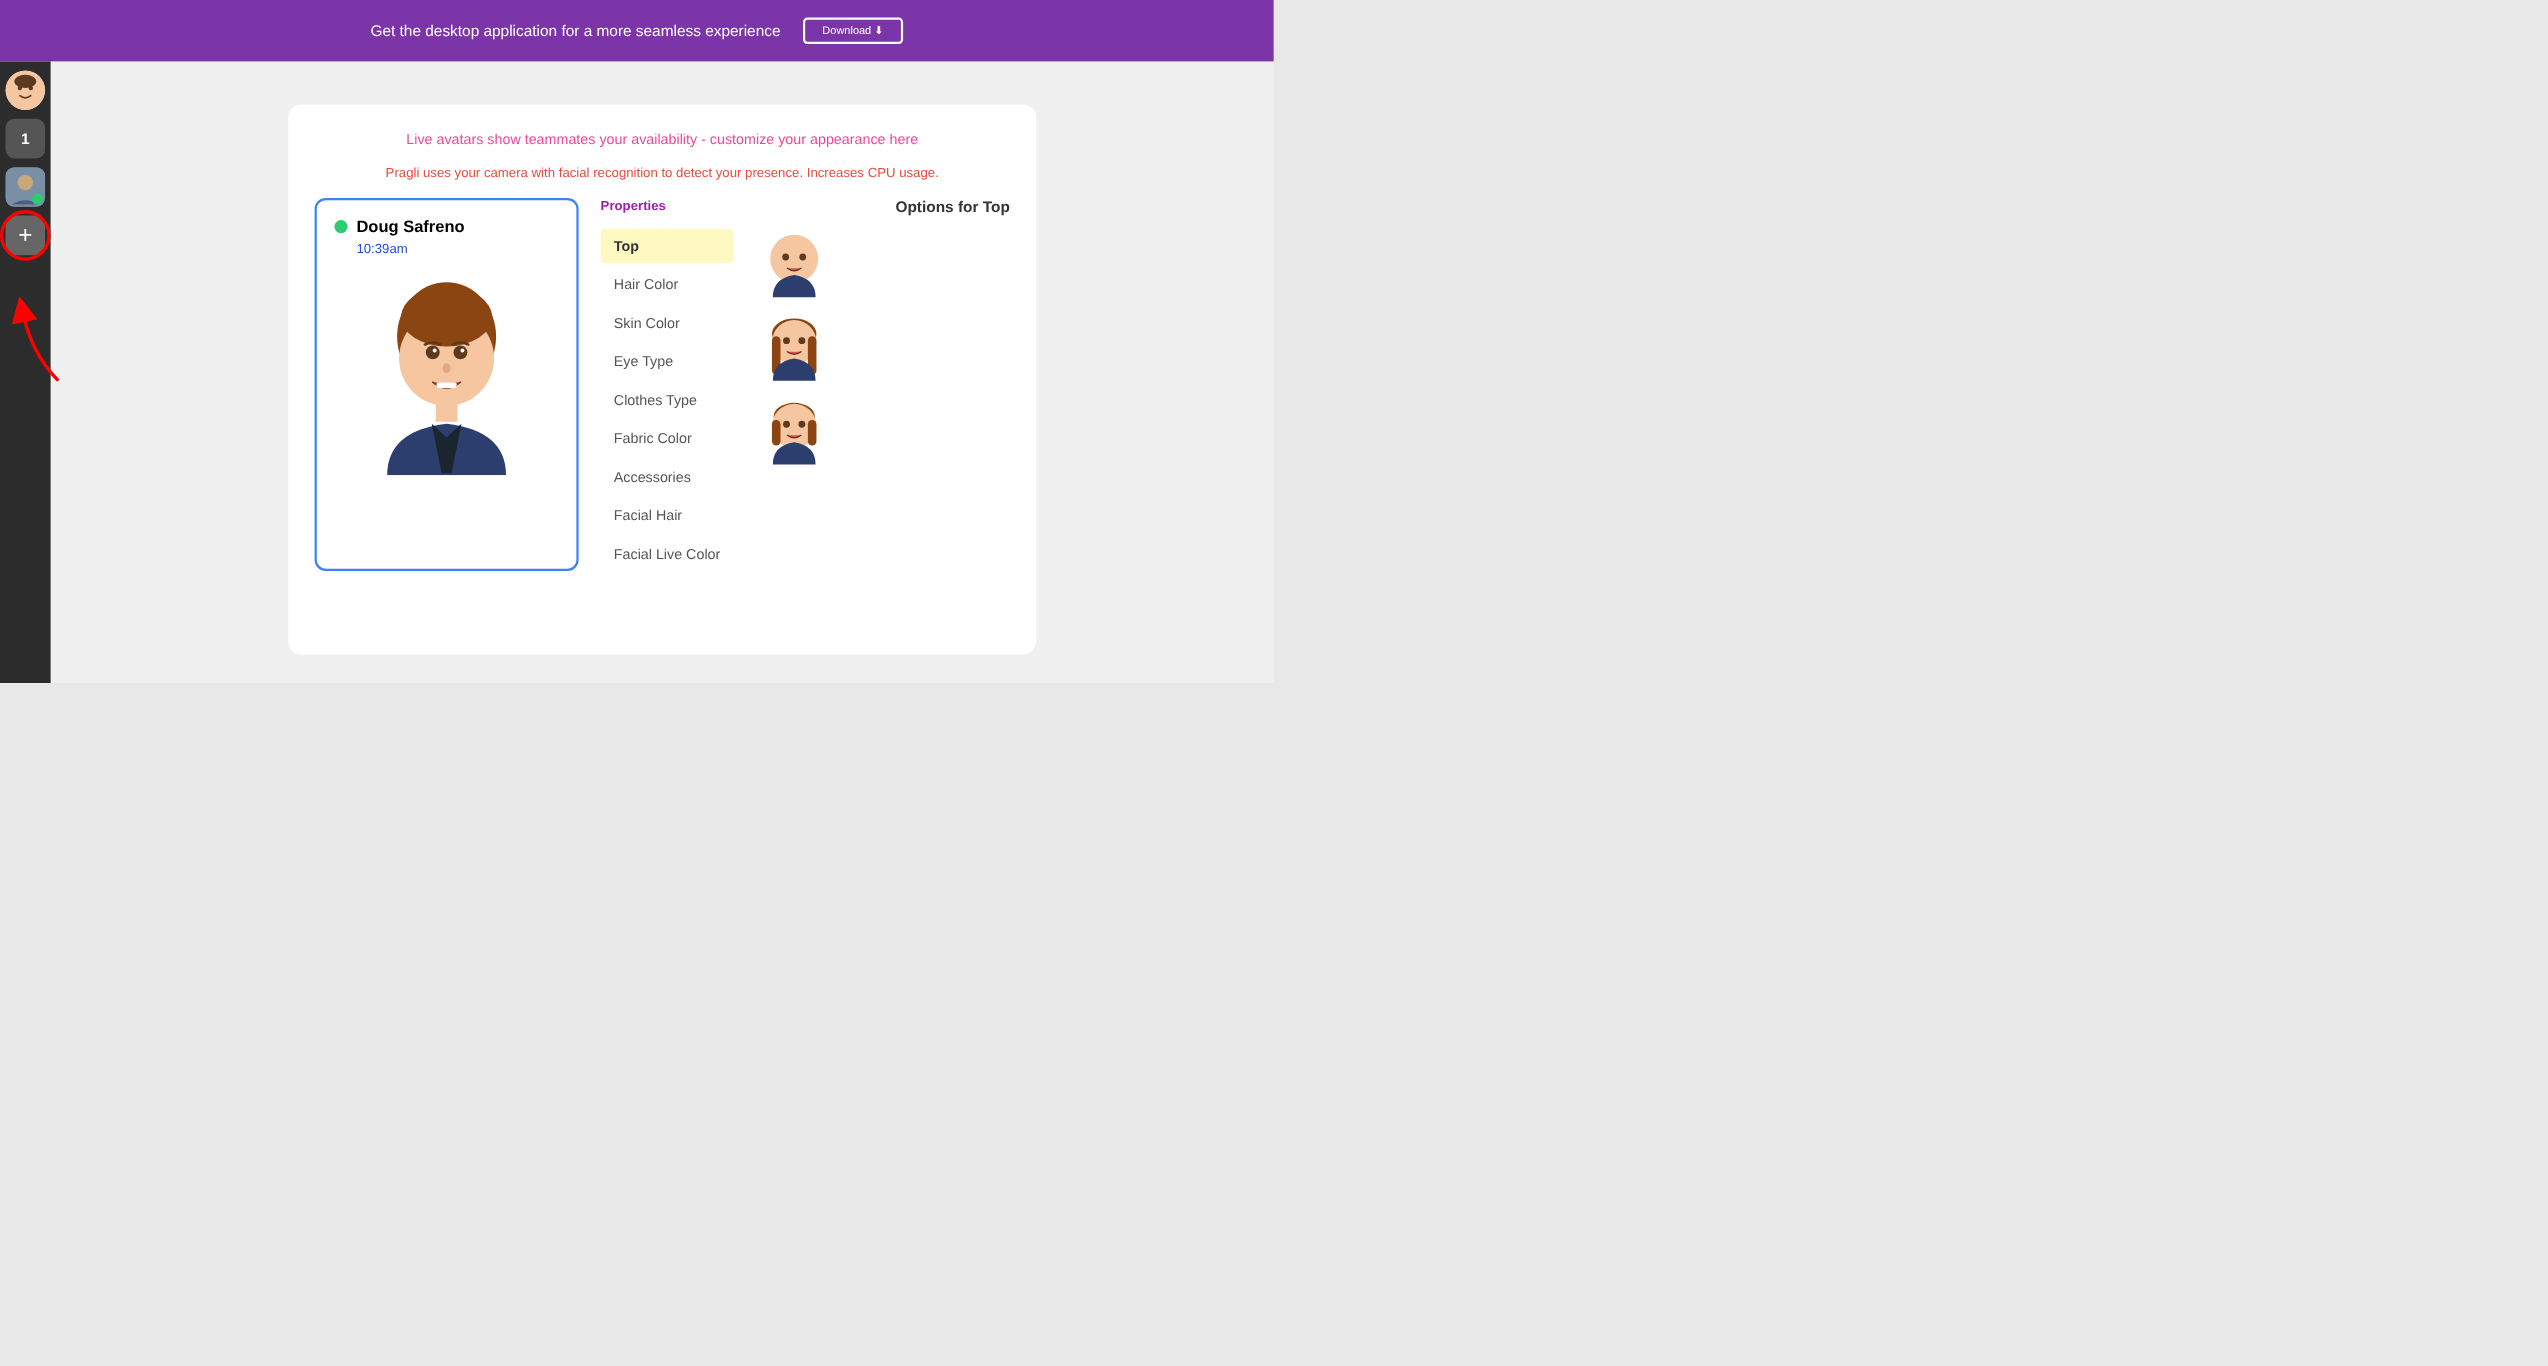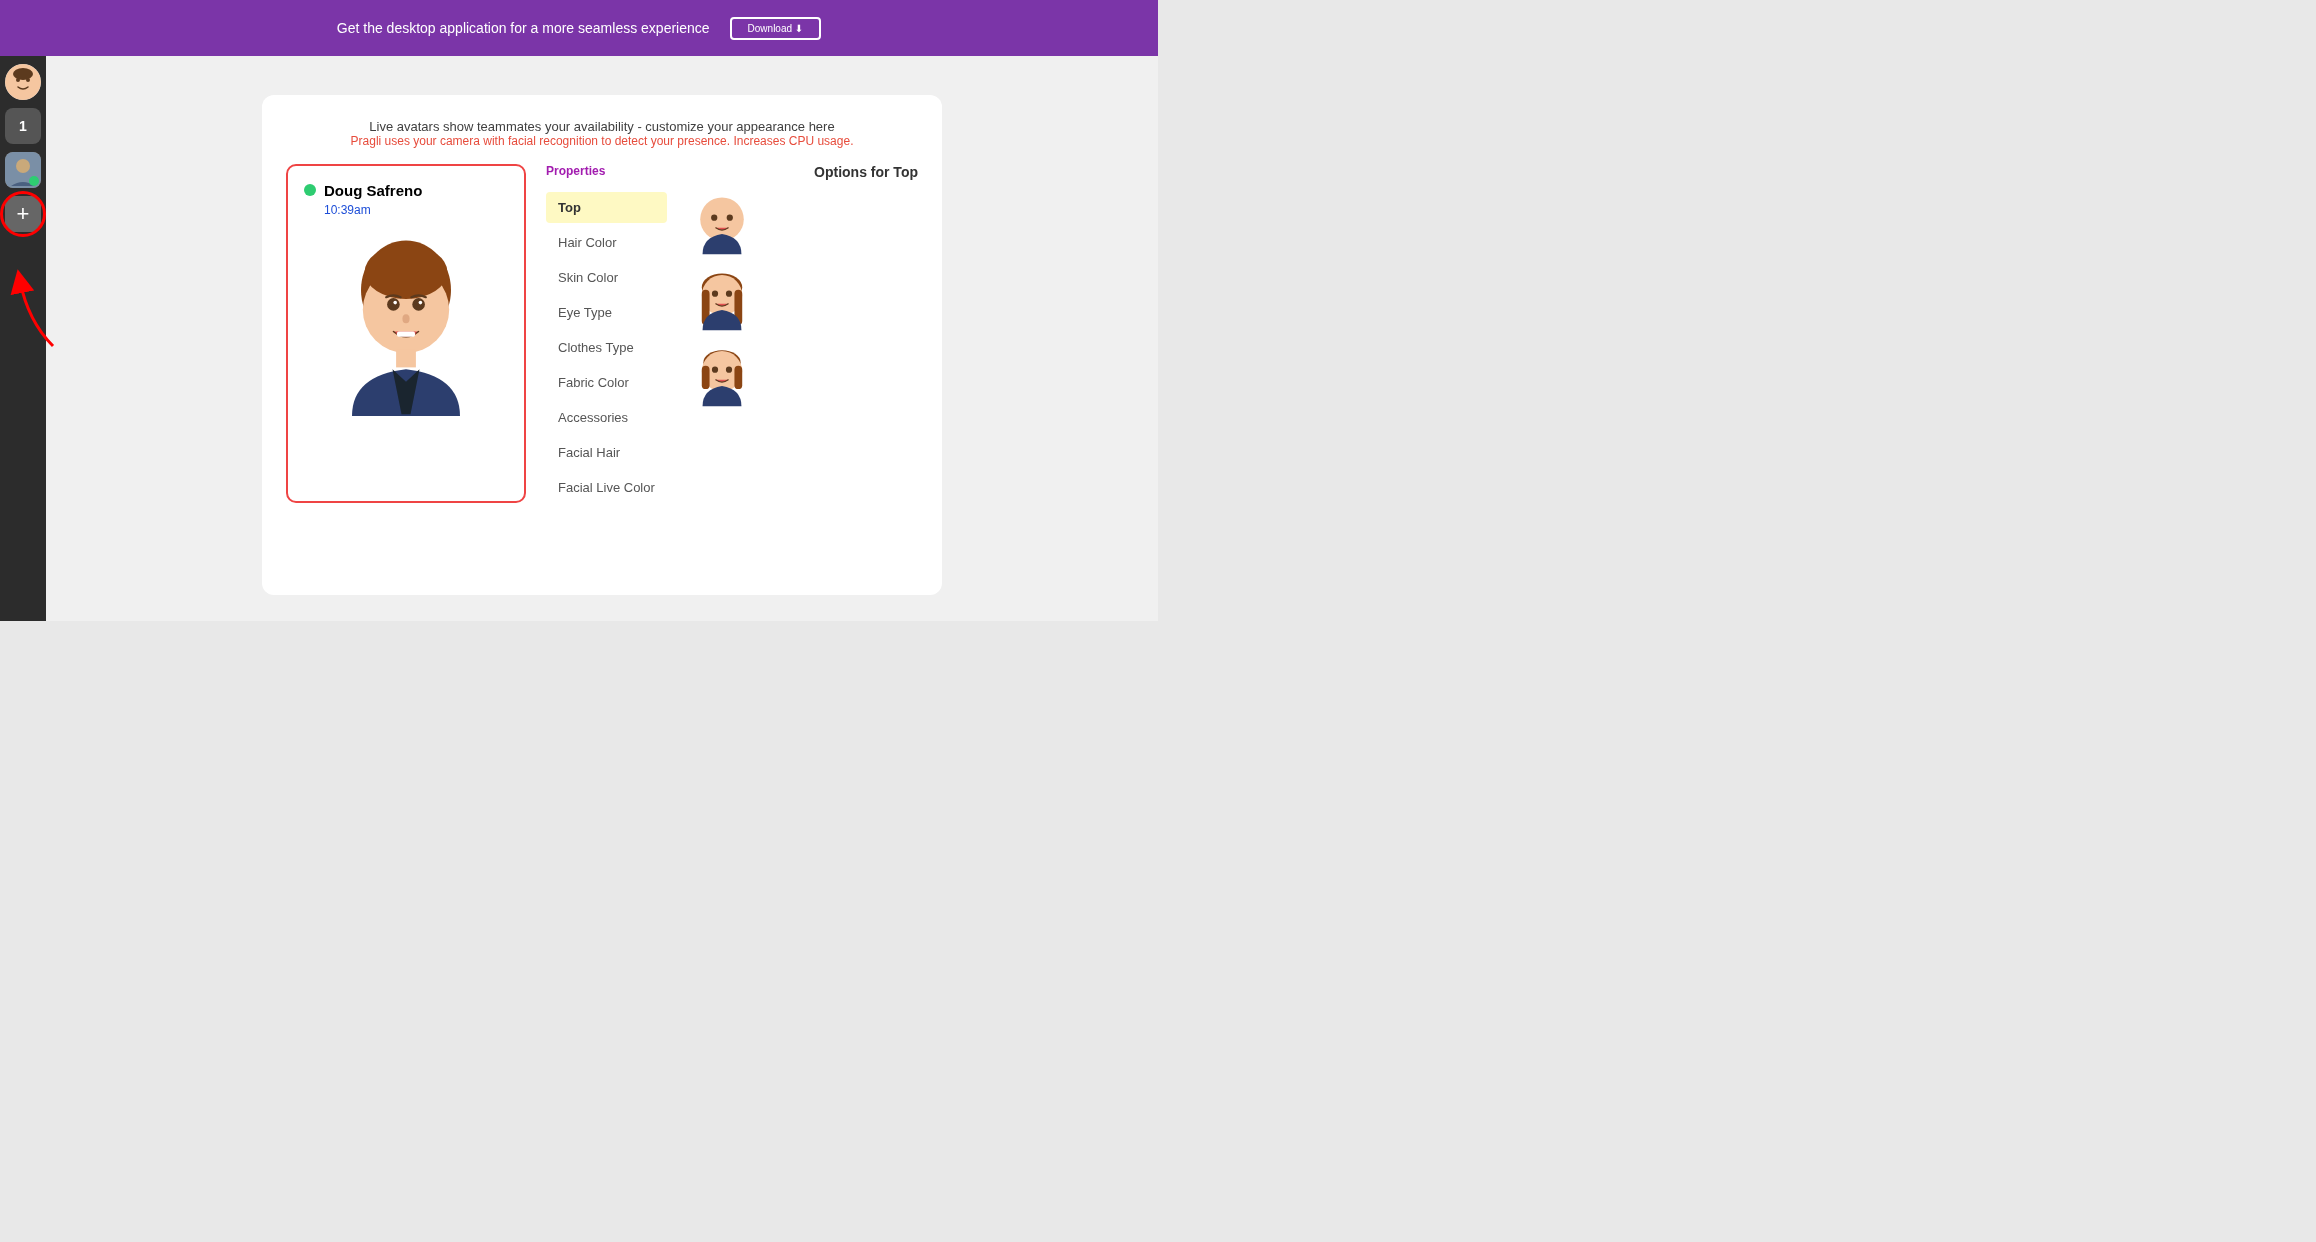--- a/index.html
+++ b/index.html
@@ -155,22 +155,23 @@
     .settings-card {
       background: white;
       border-radius: 12px;
       padding: 24px;
       width: 100%;
       max-width: 680px;
       min-height: 500px;
     }
     .settings-desc {
       text-align: center;
-      color: #404040;
+      color: #ec4899;
       font-size: 13px;
+      margin-bottom: 16px;
     }
 
     
     .tabs {
       display: flex;
       gap: 0;
       margin-bottom: 12px;
       border: 1px solid #ddd;
       border-radius: 6px;
       overflow: hidden;
@@ -200,21 +201,21 @@
       color: #e74c3c;
       font-weight: 500;
     }
 
     
     .avatar-section {
       display: flex;
       gap: 20px;
     }
     .avatar-preview-box {
-      border: 2px solid #ef4444;
+      border: 2px solid #3b82f6;
       border-radius: 10px;
       width: 240px;
       min-height: 220px;
       padding: 16px;
       display: flex;
       flex-direction: column;
       align-items: flex-start;
       flex-shrink: 0;
     }
     .user-info {

